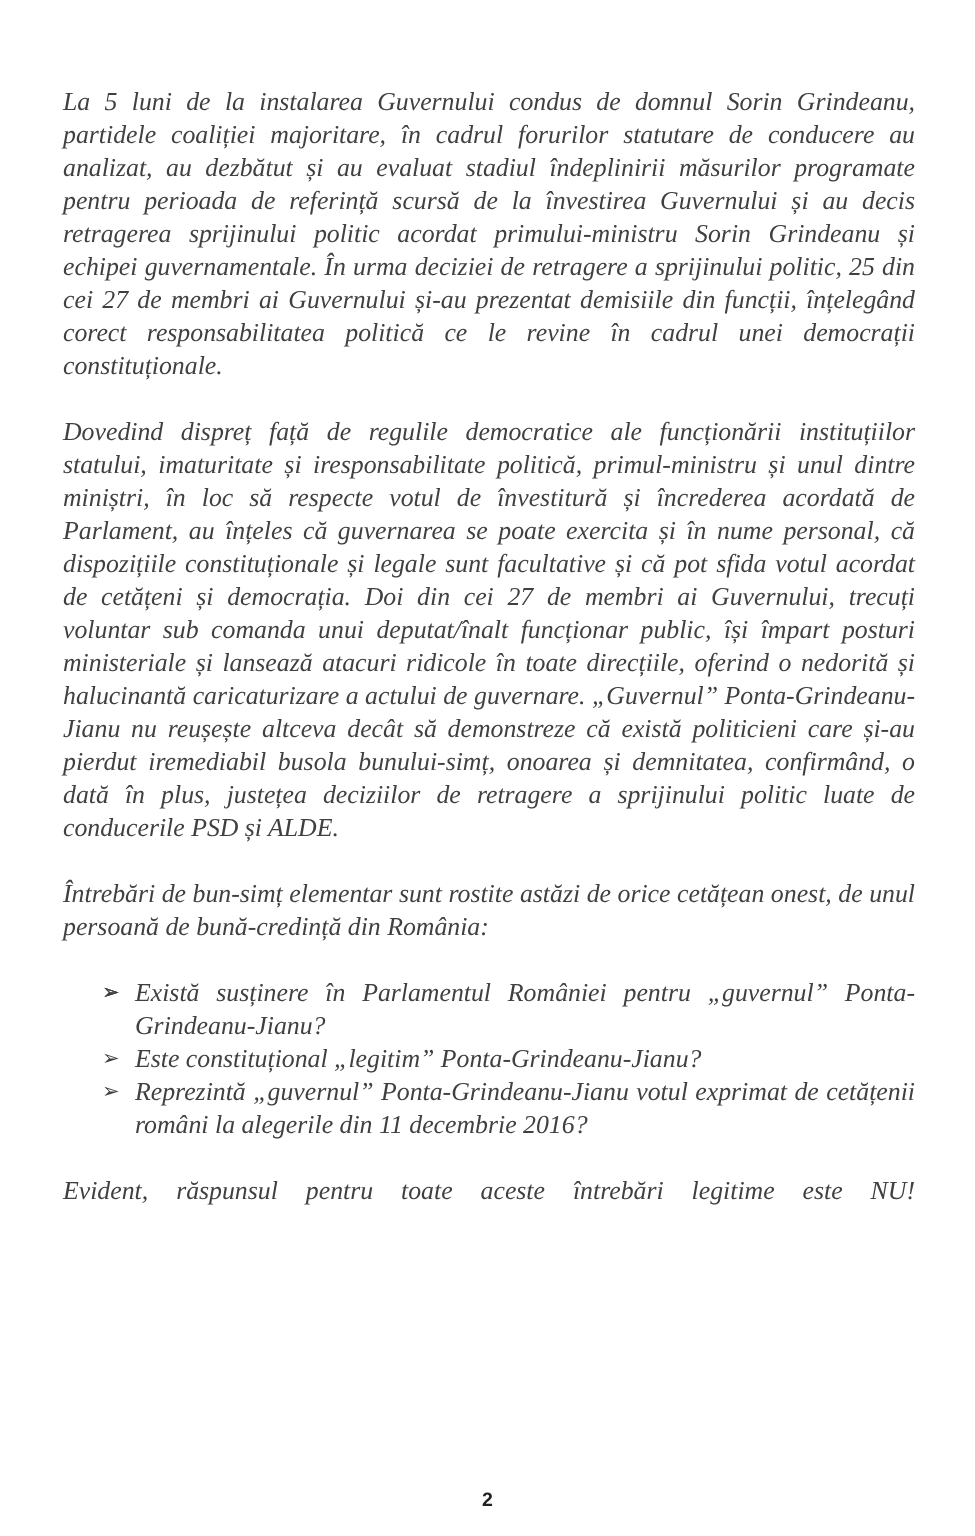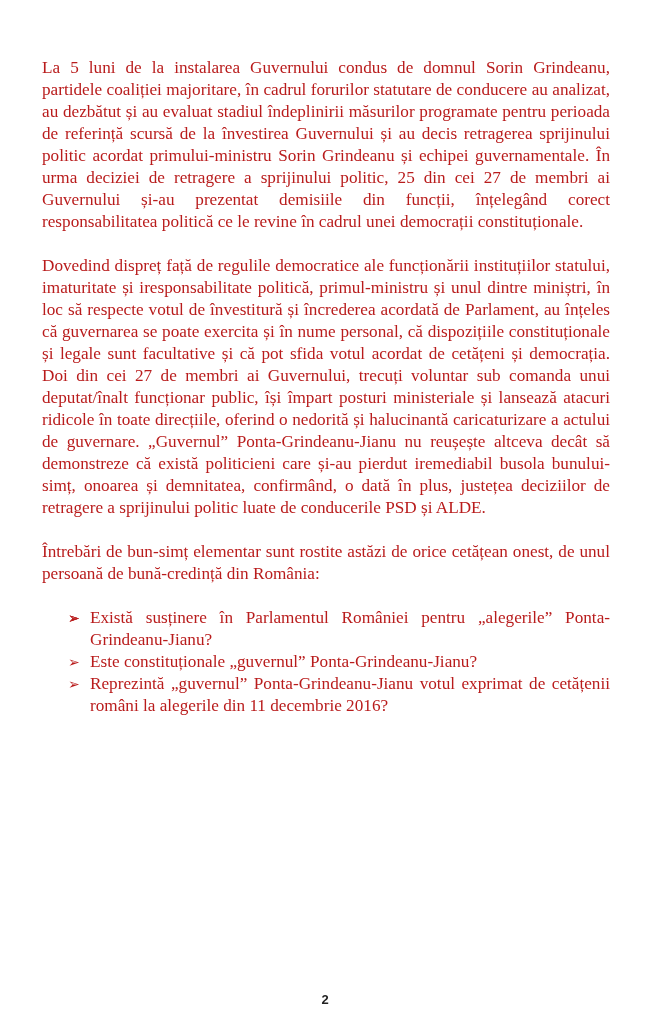--- a/index.html
+++ b/index.html
@@ -1,20 +1,20 @@
 <!DOCTYPE html>
 <html><head>
 <meta charset="utf-8">
 <style>
   html, body { margin: 0; padding: 0; background: #ffffff; }
   body { width: 650px; height: 1024px; position: relative; overflow: hidden; }
   .page {
     position: absolute; left: 42px; top: 57px; width: 568px;
     font-family: "Liberation Serif", serif;
-    font-size: 17.2px; line-height: 22px; color: #b91c1c;
+    font-size: 17.2px; line-height: 22px; color: #404040; font-style: italic;
   }
   .para { margin: 0; text-align: justify; }
   .para.last-justify { text-align-last: justify; }
   .gap { height: 22px; }
   .list { margin: 0; padding: 0; list-style: none; }
   .list-item { position: relative; padding-left: 48px; text-align: justify; }
   .bullet {
     position: absolute; left: 26px; top: 0; width: 16px; text-align: left;
     font-family: "DejaVu Sans", sans-serif; font-size: 14px; line-height: 22px;
   }
@@ -35,28 +35,29 @@
   <div class="gap"></div>
   <ul class="list">
     <li class="list-item">
       <span class="bullet">➢</span>
     </li>
     <li class="list-item">
       <span class="bullet">➢</span>
     </li>
     <li class="list-item">
       <span class="bullet">➢</span>
-      <span>Există susținere în Parlamentul României pentru „alegerile” Ponta-Grindeanu-Jianu?</span>
+      <span>Există susținere în Parlamentul României pentru „guvernul” Ponta-Grindeanu-Jianu?</span>
     </li>
     <li class="list-item">
       <span class="bullet">➢</span>
-      <span>Este constituționale „guvernul” Ponta-Grindeanu-Jianu?</span>
+      <span>Este constituțional „legitim” Ponta-Grindeanu-Jianu?</span>
     </li>
     <li class="list-item">
       <span class="bullet">➢</span>
       <span>Reprezintă „guvernul” Ponta-Grindeanu-Jianu votul exprimat de cetățenii români la alegerile din 11 decembrie 2016?</span>
     </li>
   </ul>
   <div class="gap"></div>
+  <p class="para last-justify">Evident, răspunsul pentru toate aceste întrebări legitime este NU!</p>
   <div class="gap"></div>
 </div>
 
 <div class="page-number">2</div>
 
 </body></html>

